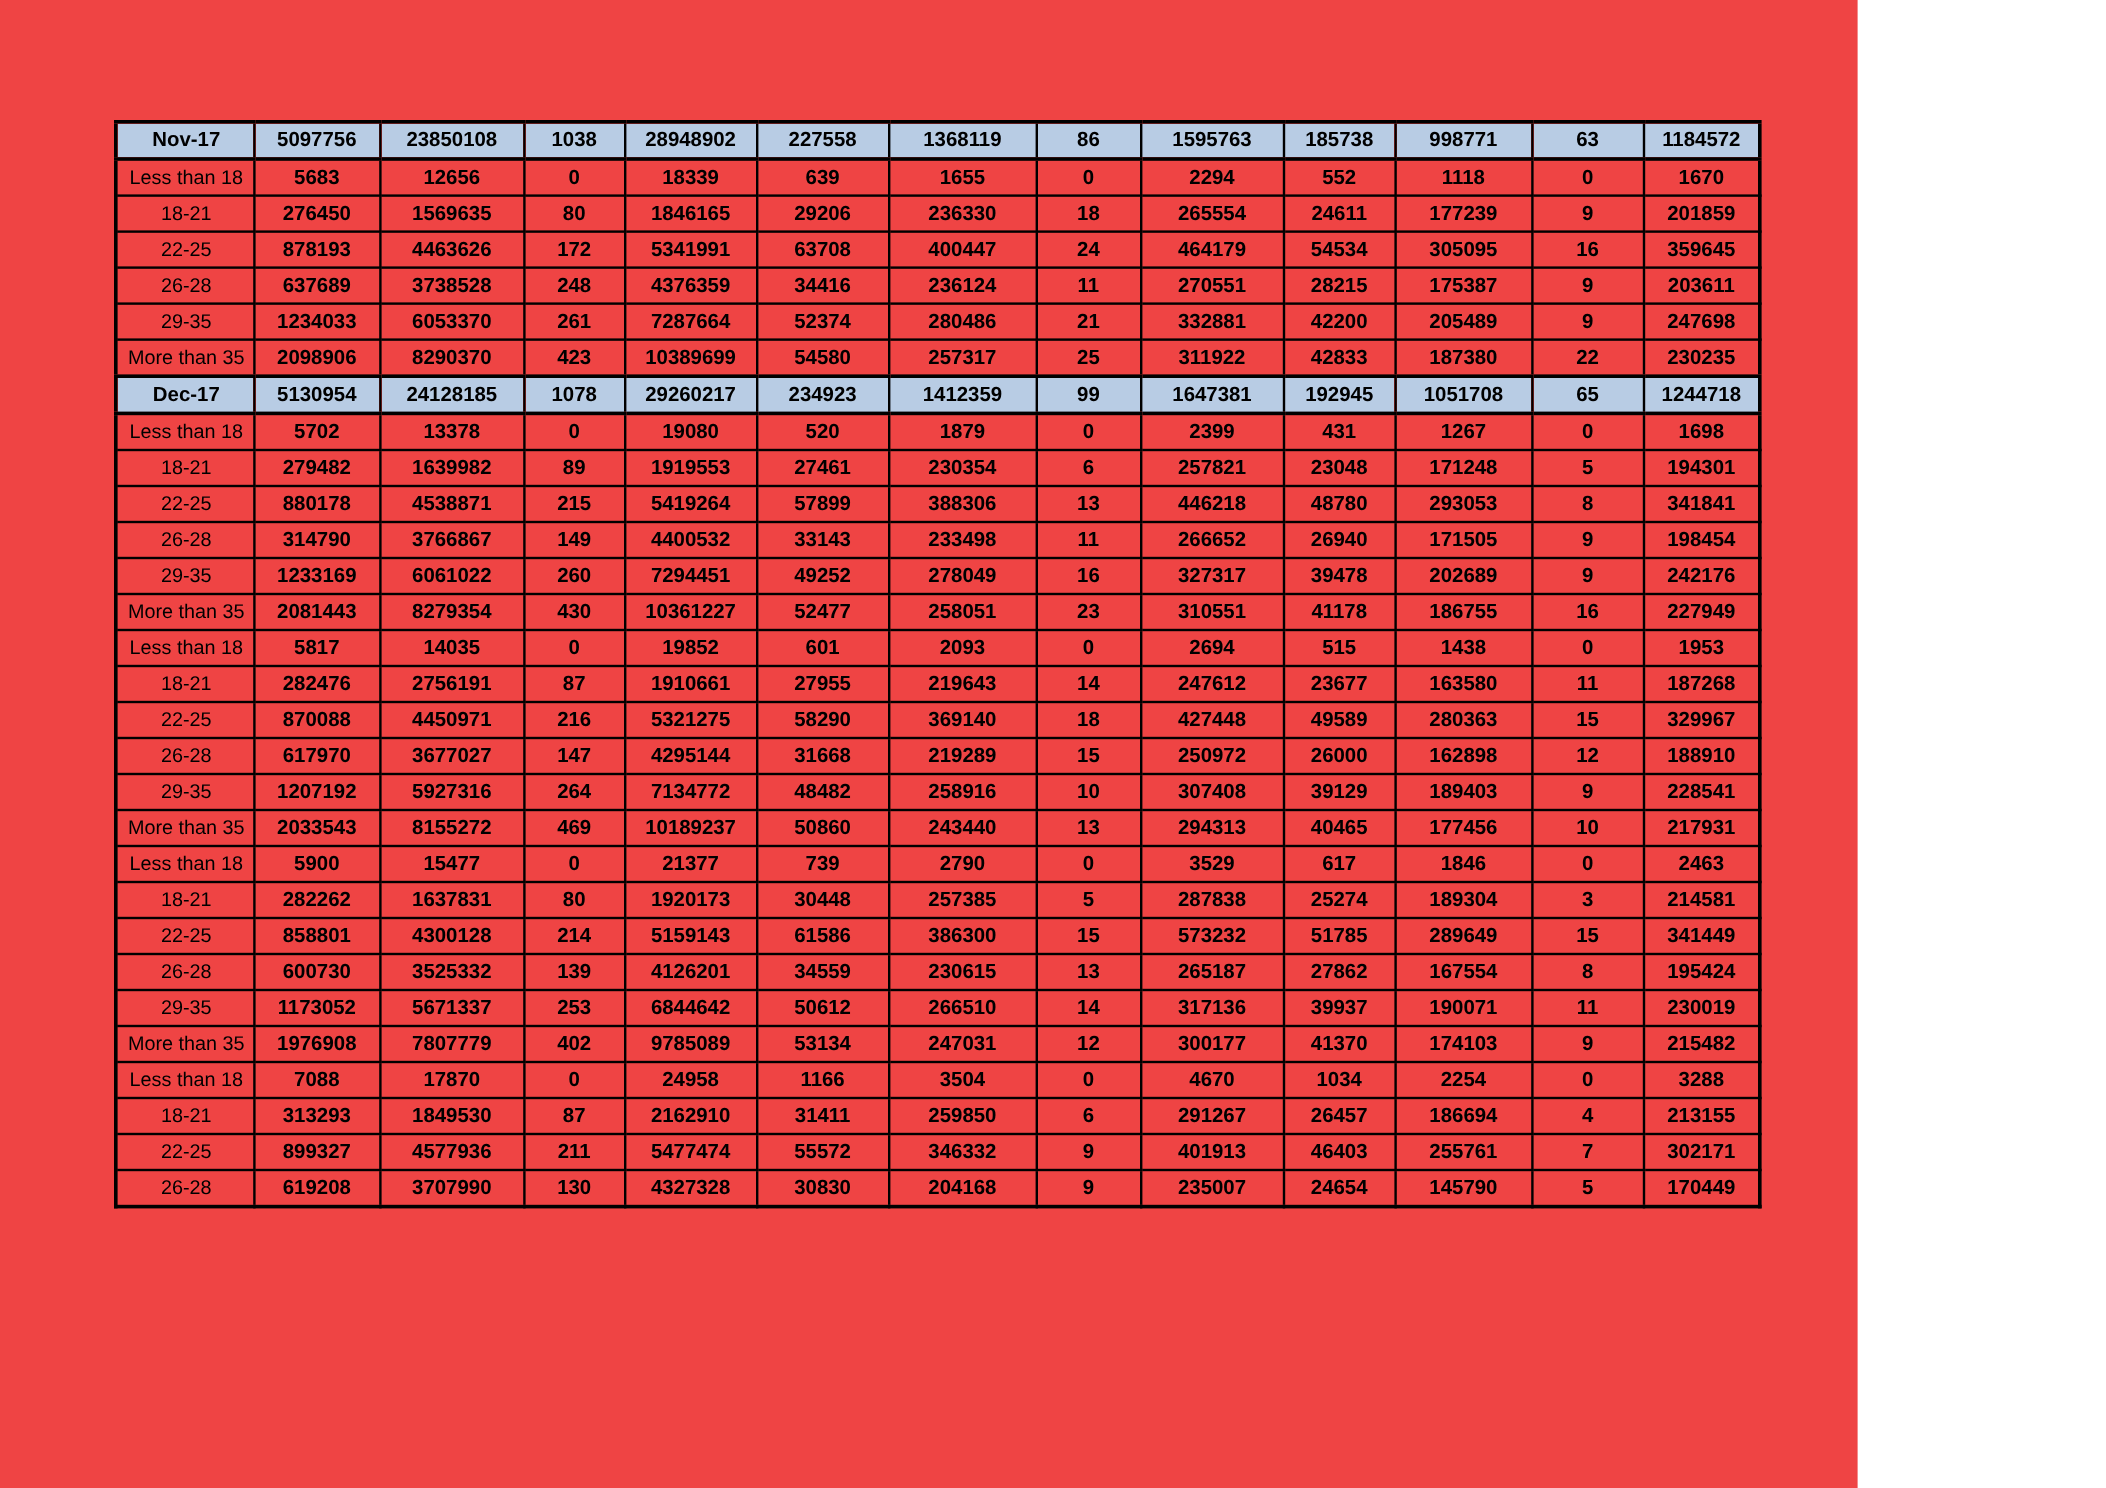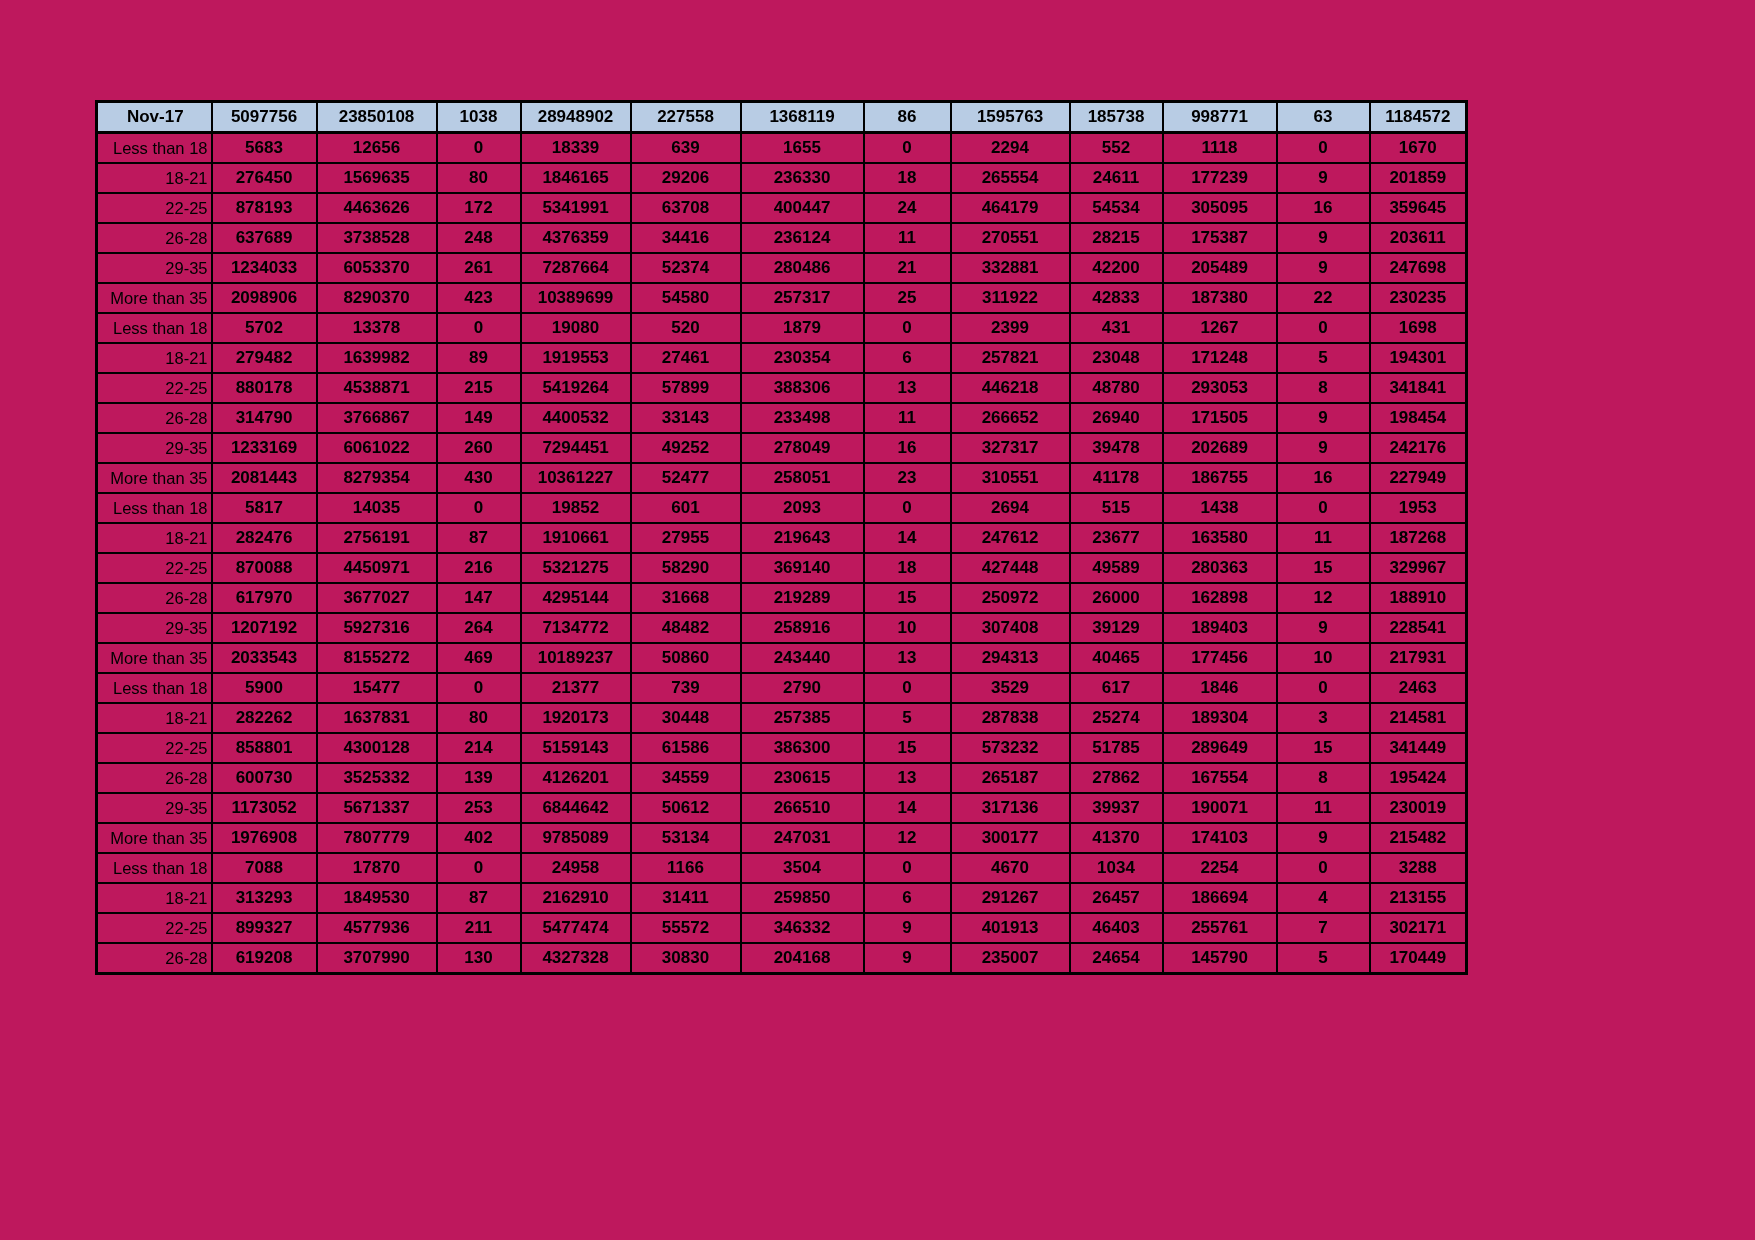--- a/index.html
+++ b/index.html
@@ -3,23 +3,23 @@
 <meta charset="utf-8">
 <style>
   html, body {
     margin: 0;
     padding: 0;
     background: #ffffff;
     font-family: "Liberation Sans", sans-serif;
   }
   .page {
     position: relative;
-    width: 1755px;
+    width: 1548px;
     height: 1240px;
-    background: #be185d;
+    background: #ef4444;
     overflow: hidden;
   }
   .sheet {
     position: absolute;
     left: 95px;
     top: 100px;
   }
   table.report {
     border-collapse: collapse;
     table-layout: fixed;
@@ -32,21 +32,21 @@
     padding: 0 3px;
     text-align: center;
     vertical-align: middle;
     font-size: 17px;
     font-weight: bold;
     color: #000;
     white-space: nowrap;
     overflow: hidden;
   }
   table.report td.label-cell {
-    text-align: right;
+    text-align: center;
     font-weight: normal;
     font-size: 16.5px;
     padding-left: 5px;
   }
   table.report tr.month-row td {
     background: #b8cce4;
     border-top-width: 3px;
     border-bottom-width: 3px;
   }
   table.report tr.month-row td.label-cell {
@@ -175,20 +175,35 @@
             <td>10389699</td>
             <td>54580</td>
             <td>257317</td>
             <td>25</td>
             <td>311922</td>
             <td>42833</td>
             <td>187380</td>
             <td>22</td>
             <td>230235</td>
           </tr>
+          <tr class="month-row">
+            <td class="label-cell">Dec-17</td>
+            <td>5130954</td>
+            <td>24128185</td>
+            <td>1078</td>
+            <td>29260217</td>
+            <td>234923</td>
+            <td>1412359</td>
+            <td>99</td>
+            <td>1647381</td>
+            <td>192945</td>
+            <td>1051708</td>
+            <td>65</td>
+            <td>1244718</td>
+          </tr>
           <tr class="data-row">
             <td class="label-cell">Less than 18</td>
             <td>5702</td>
             <td>13378</td>
             <td>0</td>
             <td>19080</td>
             <td>520</td>
             <td>1879</td>
             <td>0</td>
             <td>2399</td>

